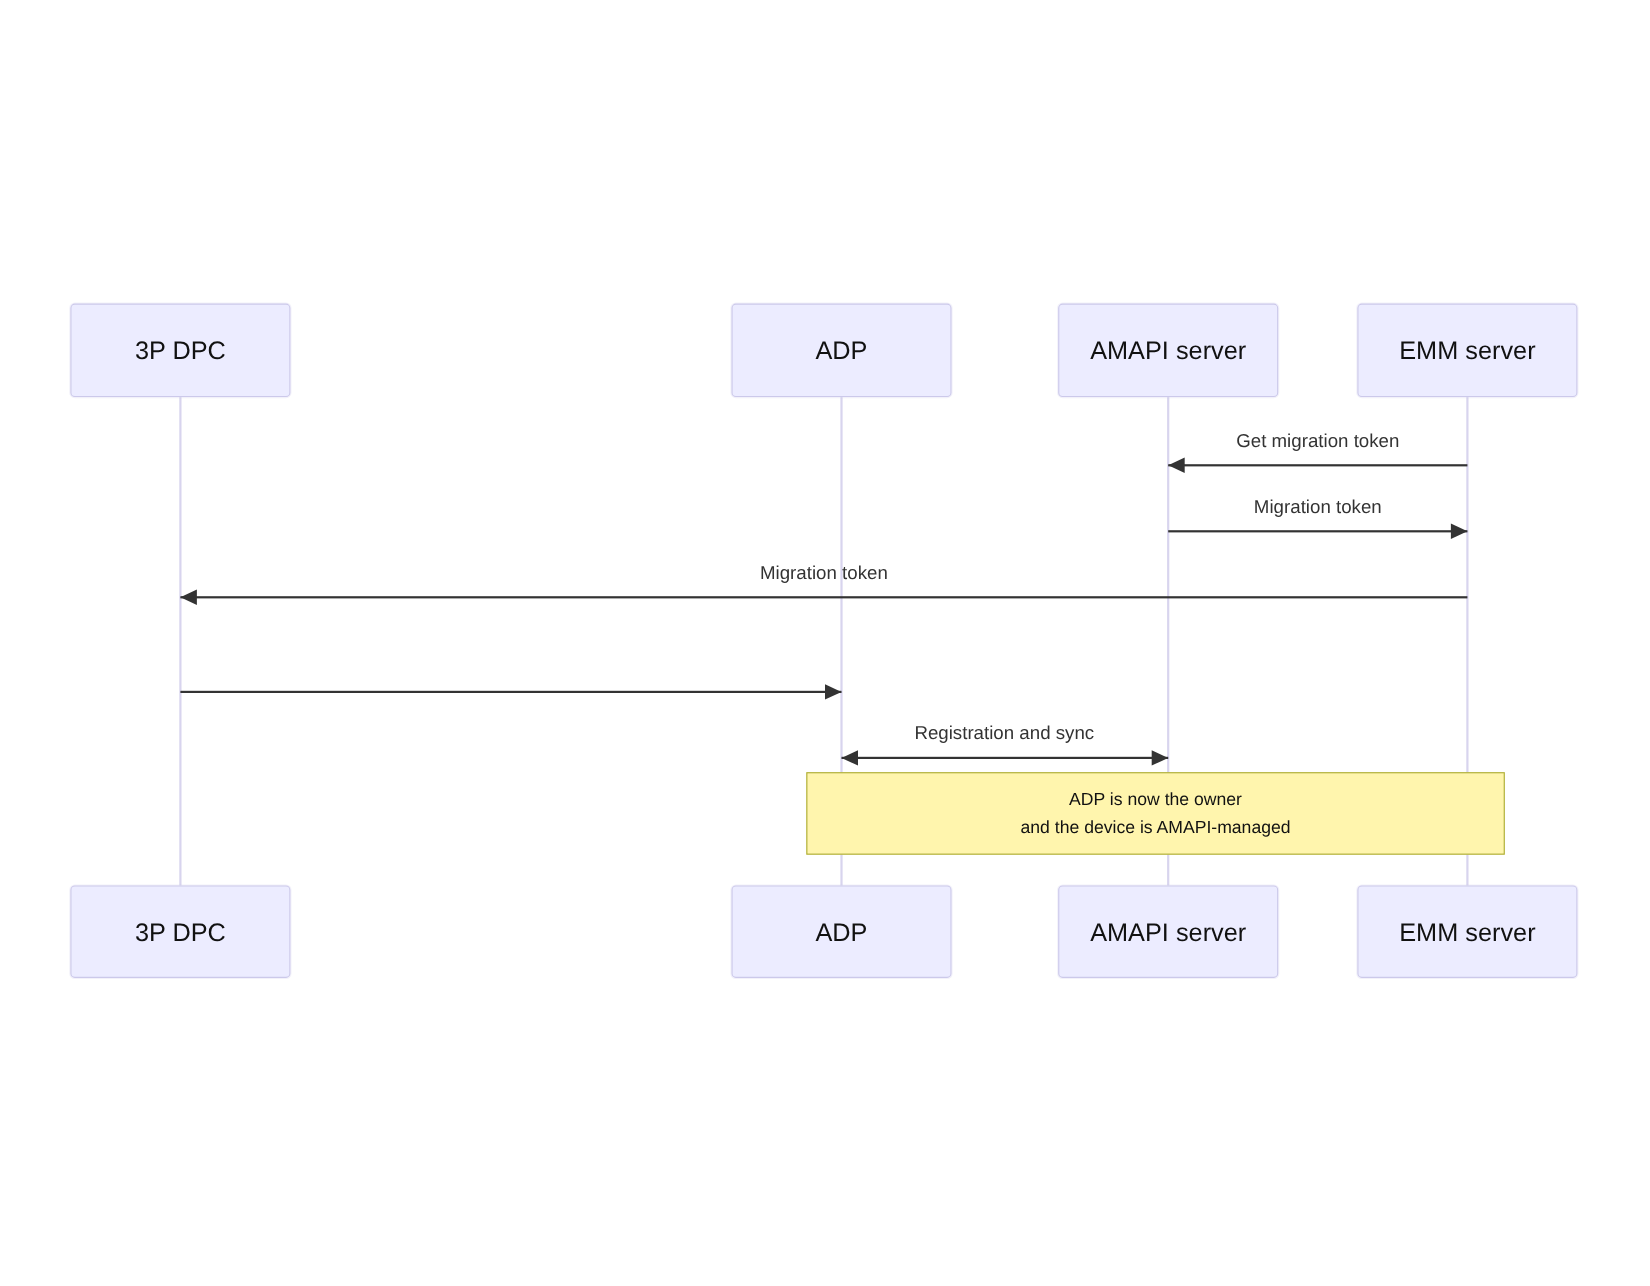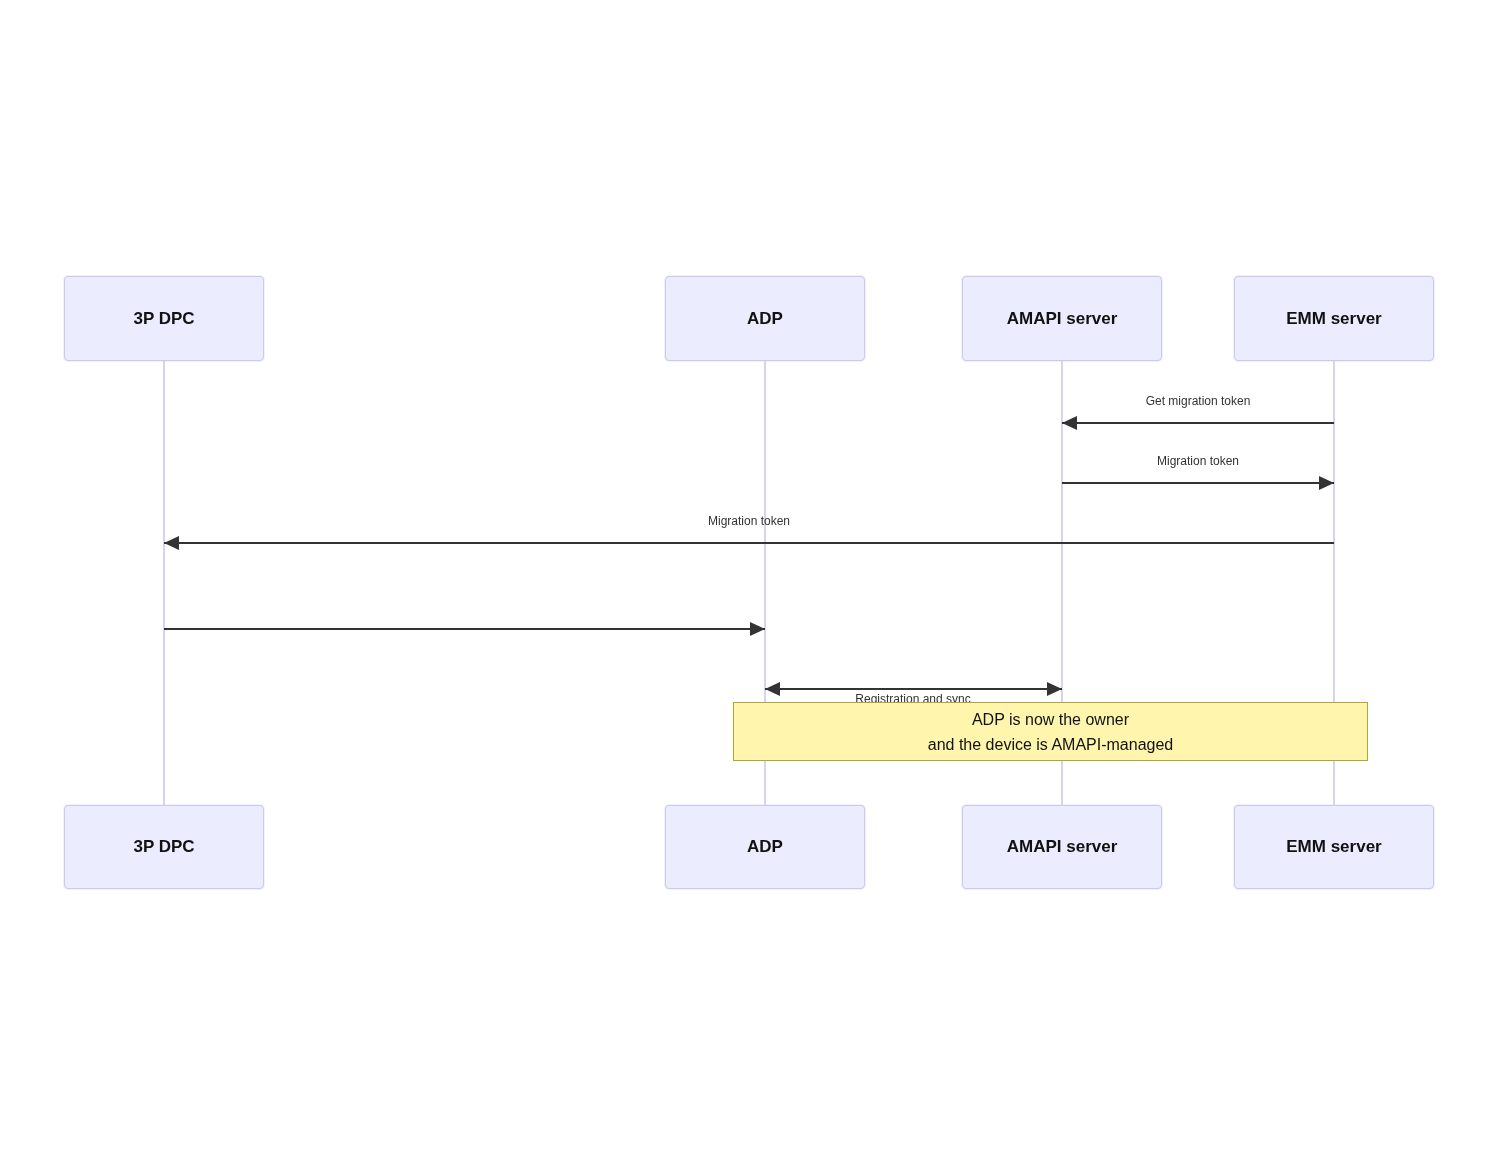--- a/index.html
+++ b/index.html
@@ -26,38 +26,37 @@
   .actor {
     position: absolute;
     width: 200px;
     height: 85px;
     background: var(--actor-fill);
     border: 1px solid var(--actor-border);
     border-radius: 4px;
     display: flex;
     align-items: center;
     justify-content: center;
-    font-size: 17px;
+    font-size: 23px;
     color: var(--actor-text);
     box-shadow: 0 0 0 1px rgba(204,201,234,0.25);
     z-index: 3;
-    font-weight: bold;
   }
   .lifeline {
     position: absolute;
     width: 2px;
     top: 361px;
     height: 444px;
     background: var(--lifeline);
     z-index: 1;
   }
   .msg-label {
     position: absolute;
     transform: translateX(-50%);
-    font-size: 12px;
+    font-size: 17px;
     line-height: 22px;
     color: var(--msg-text);
     text-align: center;
     white-space: pre-line;
     z-index: 2;
   }
   .msg-line {
     position: absolute;
     height: 0;
     border-top: 2px solid var(--arrow);
@@ -71,21 +70,21 @@
     border-bottom: 7px solid transparent;
     z-index: 2;
   }
   .ah-left  { border-right: 15px solid var(--arrow); }
   .ah-right { border-left: 15px solid var(--arrow); }
   .note {
     position: absolute;
     left: 733px;
     top: 702px;
     width: 635px;
-    height: 59px;
+    height: 75px;
     background: var(--note-fill);
     border: 1px solid var(--note-border);
     display: flex;
     align-items: center;
     justify-content: center;
     text-align: center;
     font-size: 16px;
     line-height: 25px;
     color: var(--note-text);
     white-space: pre-line;
@@ -123,21 +122,21 @@
   <div class="msg-line" style="left:1062px; top:482px; width:272px;"></div>
   <div class="ah ah-right" style="left:1319px; top:476px;"></div>
 
   <div class="msg-label" style="left:749px; top:510px;">Migration token</div>
   <div class="msg-line" style="left:164px; top:542px; width:1170px;"></div>
   <div class="ah ah-left" style="left:164px; top:536px;"></div>
 
   <div class="msg-line" style="left:164px; top:628px; width:601px;"></div>
   <div class="ah ah-right" style="left:750px; top:622px;"></div>
 
-  <div class="msg-label" style="left:913px; top:656px;margin-top:32px;">Registration and sync</div>
+  <div class="msg-label" style="left:913px; top:656px;">Registration and sync</div>
   <div class="msg-line" style="left:765px; top:688px; width:297px;"></div>
   <div class="ah ah-left" style="left:765px; top:682px;"></div>
   <div class="ah ah-right" style="left:1047px; top:682px;"></div>
 
   <div class="note">ADP is now the owner
 and the device is AMAPI-managed</div>
 
   <div class="actor" style="left:64px; top:805px; height:84px;">
     <span>3P DPC</span>
   </div>

